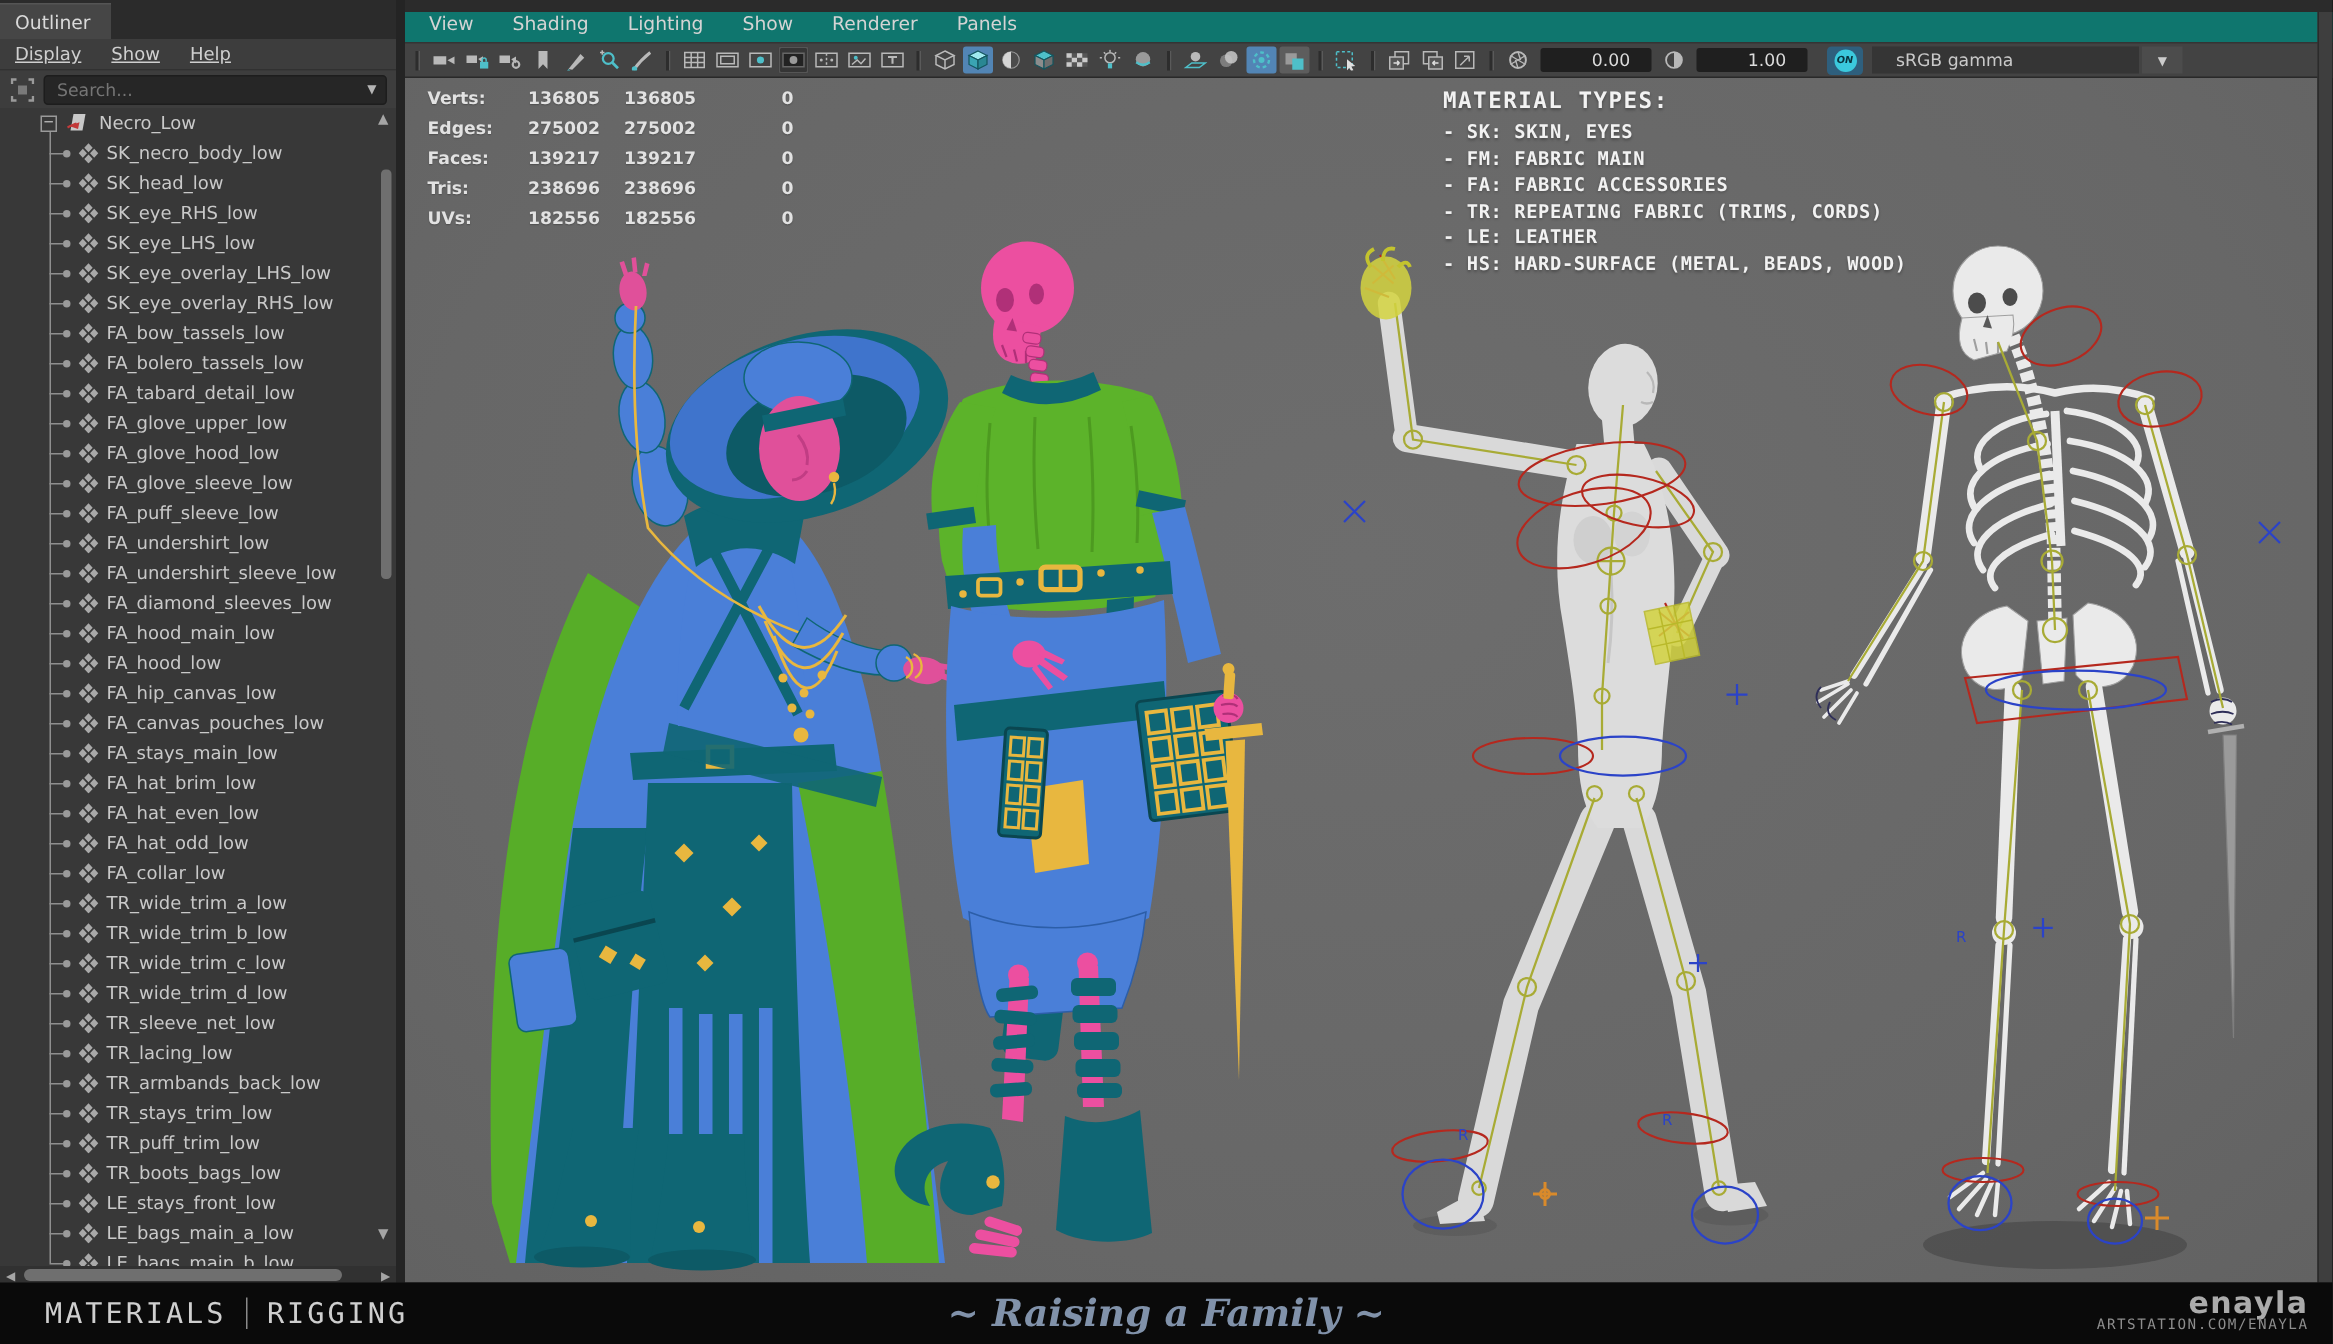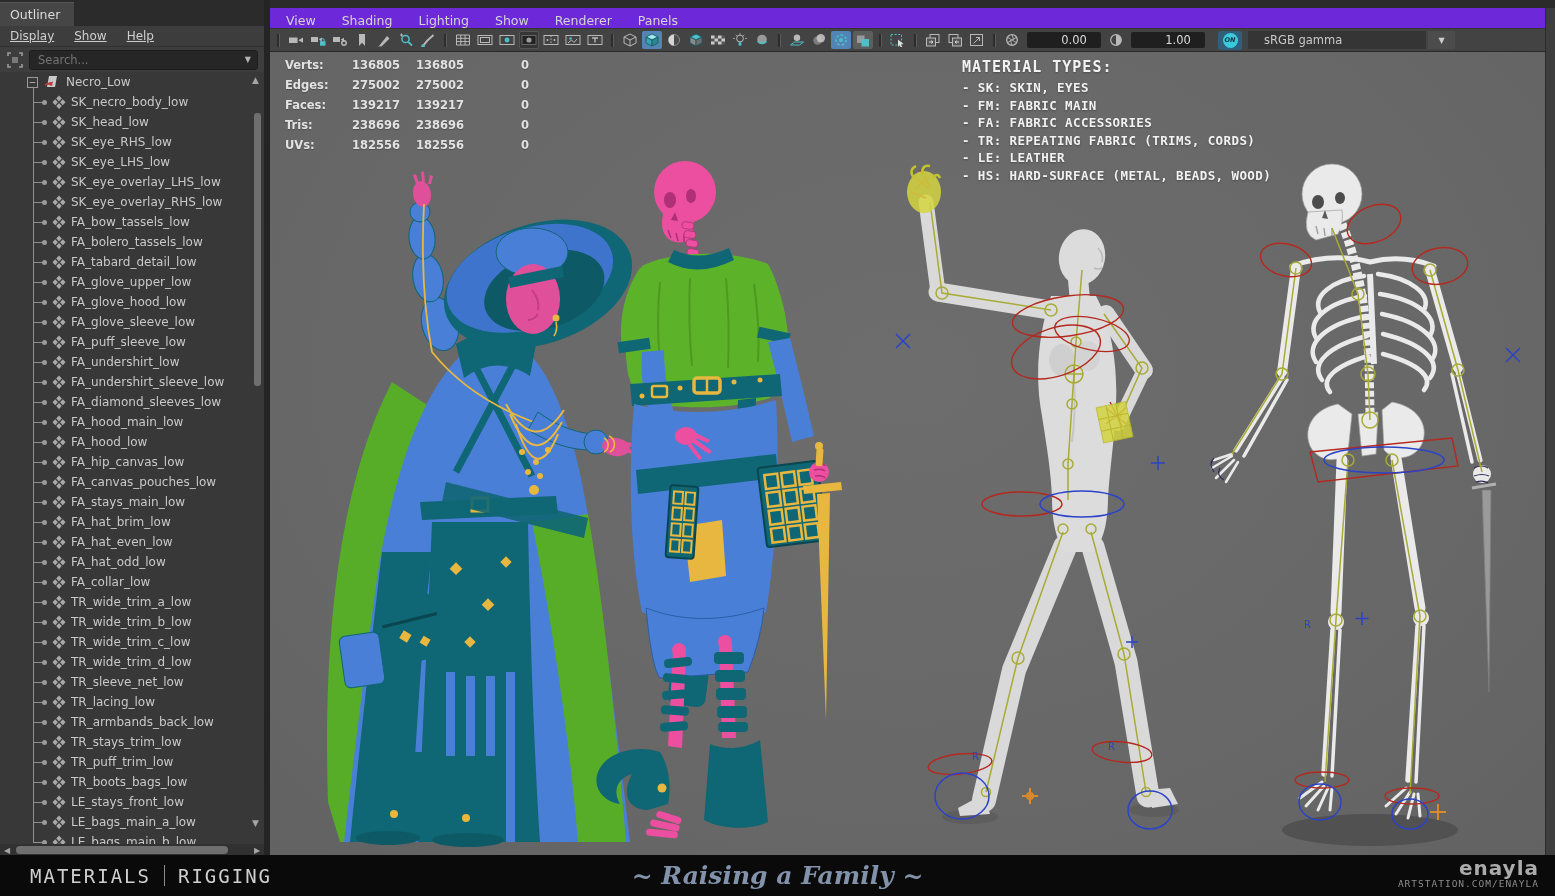--- a/index.html
+++ b/index.html
@@ -39,21 +39,21 @@
   .vsb-down{position:absolute;right:5px;bottom:16px;color:#a5a5a5;font-size:9px;cursor:pointer;}
   .vsb-thumb{position:absolute;right:3px;top:41px;width:7px;height:273px;background:#6f6f6f;border-radius:3px;}
   .ol-hscroll{height:12px;background:#313131;display:flex;align-items:center;padding:0 2px;gap:2px;}
   .hsb-arrow{color:#a5a5a5;font-size:8px;width:10px;text-align:center;cursor:pointer;}
   .hsb-track{flex:1;height:8px;position:relative;}
   .hsb-thumb{position:absolute;left:2px;top:0;width:212px;height:8px;background:#6f6f6f;border-radius:4px;}
 
   
   .main{position:absolute;left:270px;top:0;width:1285px;height:855px;}
   .topstrip{height:8px;background:#2b2b2b;}
-  .vmenus{height:20px;background:#6d28d9;display:flex;gap:26px;padding-left:16px;align-items:flex-end;
+  .vmenus{height:20px;background:#0f766e;display:flex;gap:26px;padding-left:16px;align-items:flex-start;
           color:#d4d4d4;font-size:12.5px;}
   .vtoolbar{height:22px;background:#434343;border-top:1px solid #343434;border-bottom:1px solid #292929;
             display:flex;align-items:center;padding:0 3px;gap:2px;}
   .ti{width:20px;height:18px;display:flex;align-items:center;justify-content:center;border-radius:2px;flex:none;}
   .ti.sel{background:#5285b5;}
   .ti.sel2{background:#5d5d5d;}
   .ti.dark{background:#353535;box-shadow:inset 0 0 0 1px #555;}
   .tsep{width:2px;height:13px;margin:0 4px;background:#2d2d2d;border-right:1px solid #5a5a5a;flex:none;}
   .tfield{width:54px;height:16px;background:#1f1f1f;color:#dcdcdc;font-size:11.5px;display:flex;
           align-items:center;justify-content:center;border-radius:2px;margin:0 3px;flex:none;padding-left:20px;}

